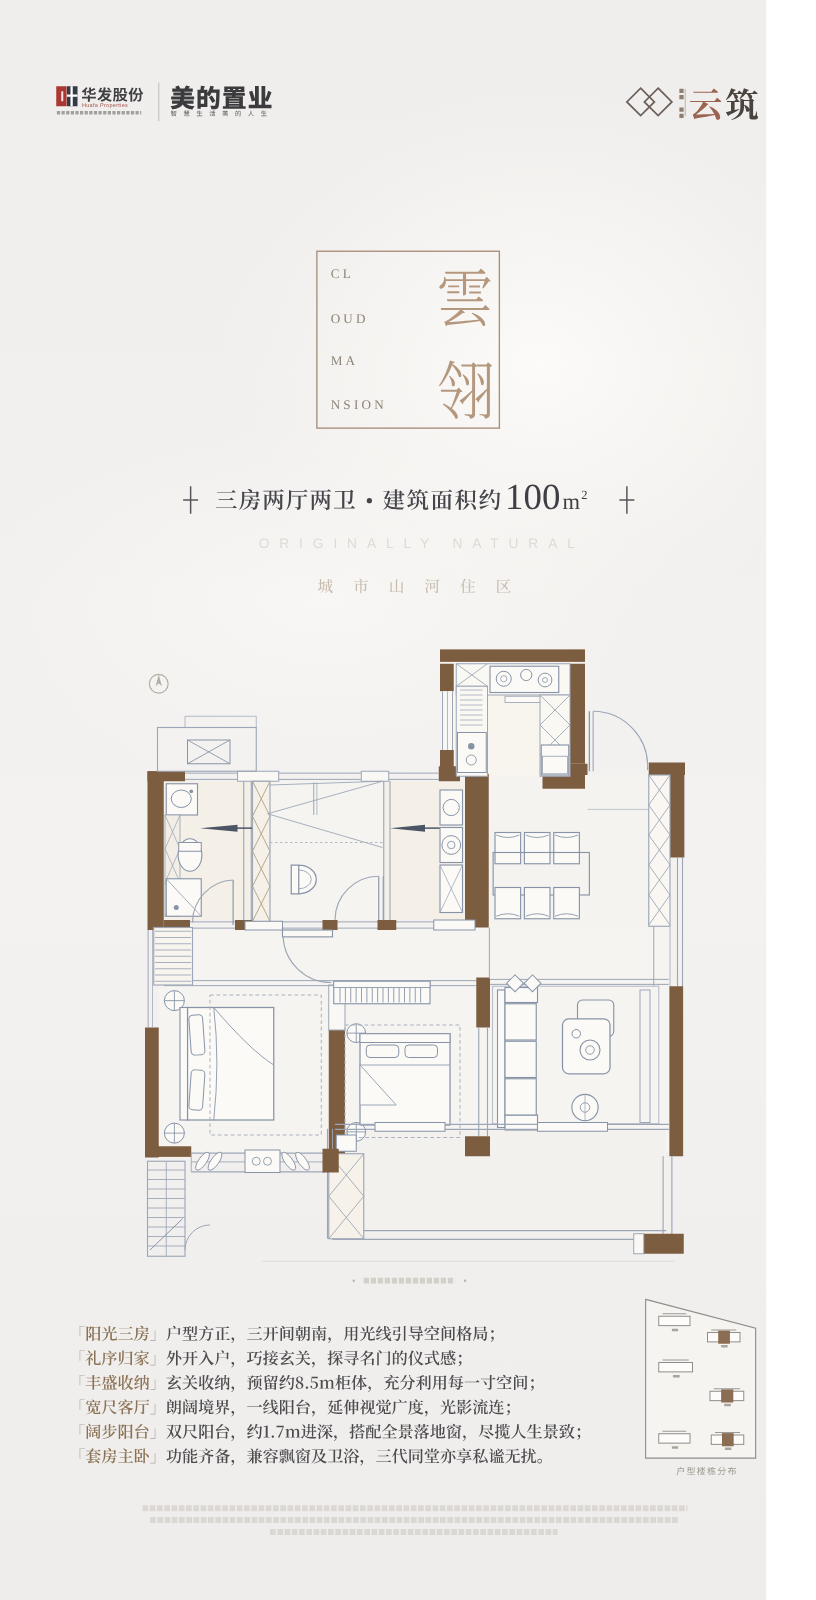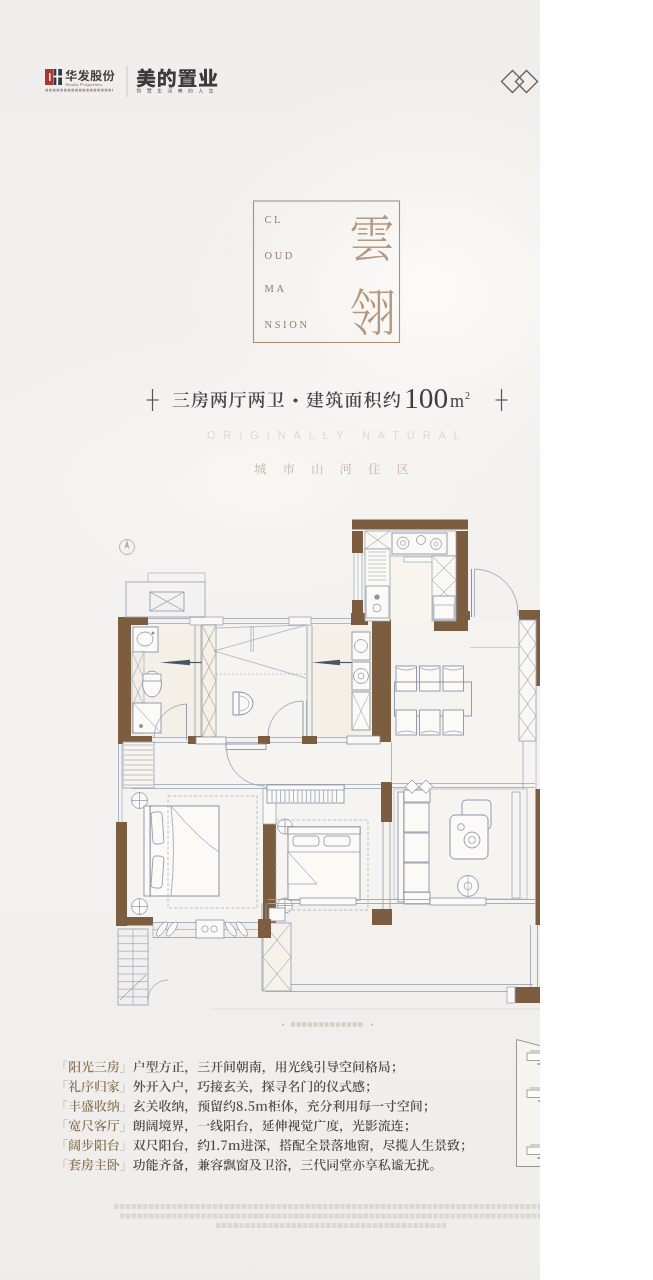--- a/index.html
+++ b/index.html
@@ -1,14 +1,14 @@
 <!DOCTYPE html>
 <html><head><meta charset="utf-8"><style>
 html,body{margin:0;padding:0}
-#pg{position:relative;width:540px;height:1280px;overflow:hidden;
+#pg{position:relative;width:613px;height:1280px;overflow:hidden;
 background:linear-gradient(180deg,#f0eeec 0%,#f2f0ee 30%,#f4f2f0 55%,#f1efed 80%,#efedeb 100%);}
 svg{position:absolute;left:0;top:0}
 </style></head><body>
 <div id="pg">
 <svg width="653" height="1280" viewBox="0 0 653 1280">
 <defs>
 <radialGradient id="glow" cx="50%" cy="50%" r="50%">
 <stop offset="0%" stop-color="#fdfcfa" stop-opacity="0.9"></stop>
 <stop offset="60%" stop-color="#faf8f5" stop-opacity="0.45"></stop>
 <stop offset="100%" stop-color="#f5f3f0" stop-opacity="0"></stop>

